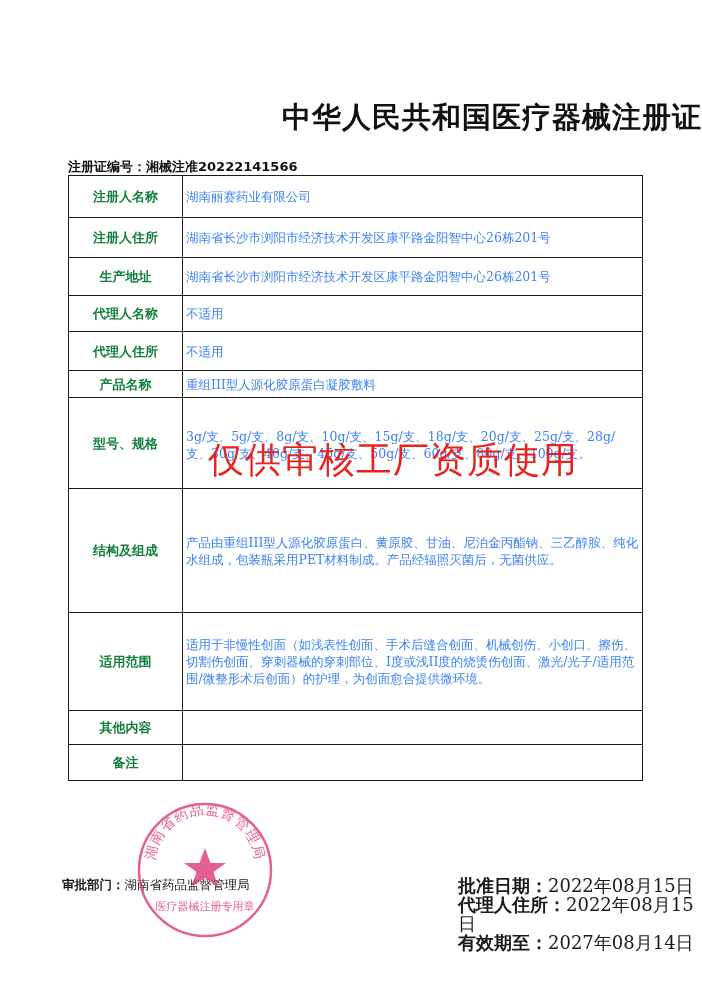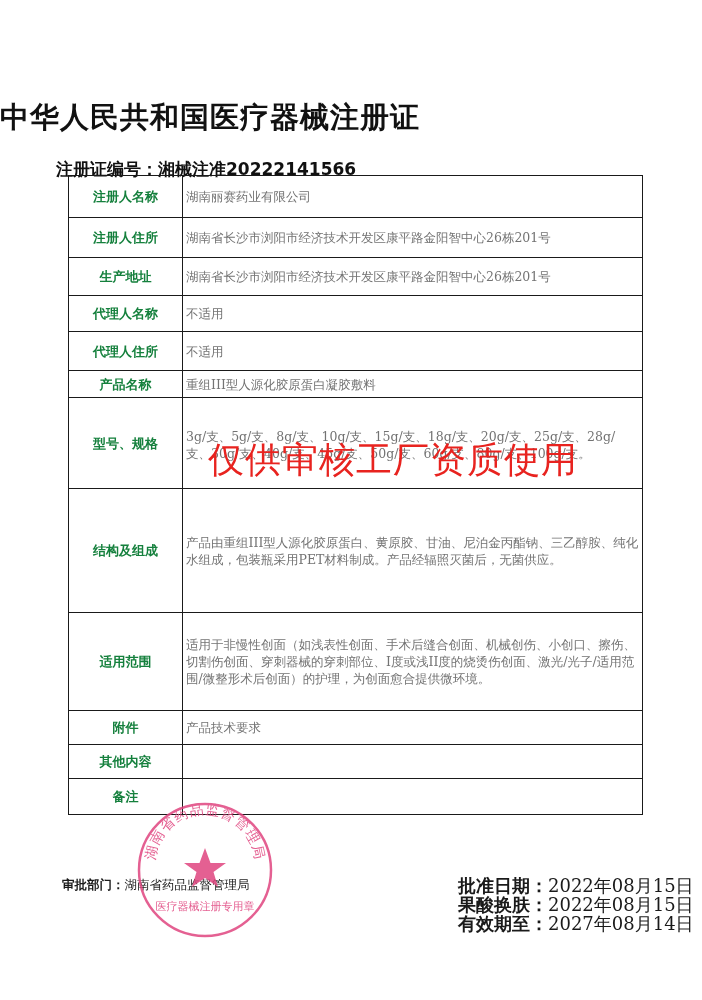--- a/index.html
+++ b/index.html
@@ -13,34 +13,34 @@
       position: relative;
       overflow: hidden;
       font-family: "DejaVu Serif", "Liberation Serif", serif;
       color: #1a1a1a;
     }
     .title {
       position: absolute;
       left: 0;
       top: 98px;
       width: 702px;
-      text-align: left;
+      text-align: right;
       font-family: "DejaVu Sans", "Liberation Sans", sans-serif;
       font-weight: bold;
       font-size: 29px;
       letter-spacing: 1px;
       color: #111;
     }
     .reg-no {
       position: absolute;
-      left: 56px;
+      left: 68px;
       top: 158px;
       font-family: "DejaVu Sans", "Liberation Sans", sans-serif;
       font-weight: bold;
-      font-size: 17px;
+      font-size: 13px;
       color: #111;
     }
     table.cert {
       position: absolute;
       left: 68px;
       top: 175px;
       width: 575px;
       border-collapse: collapse;
       table-layout: fixed;
     }
@@ -54,21 +54,21 @@
     table.cert td.label {
       width: 107px;
       text-align: center;
       font-family: "DejaVu Sans", "Liberation Sans", sans-serif;
       font-weight: bold;
       font-size: 13px;
       color: #15803d;
     }
     table.cert td.value {
       text-align: left;
-      color: #737373;
+      color: #3b82f6;
       word-break: break-all;
     }
     .watermark {
       position: absolute;
       left: 208px;
       top: 436px;
       font-family: "DejaVu Sans", "Liberation Sans", sans-serif;
       font-size: 36px;
       color: #e8231f;
       letter-spacing: 1px;
@@ -147,24 +147,20 @@
   </tr>
   <tr style="height:124px">
     <td class="label">结构及组成</td>
     <td class="value">产品由重组III型人源化胶原蛋白、黄原胶、甘油、尼泊金丙酯钠、三乙醇胺、纯化水组成，包装瓶采用PET材料制成。产品经辐照灭菌后，无菌供应。</td>
   </tr>
   <tr style="height:98px">
     <td class="label">适用范围</td>
     <td class="value">适用于非慢性创面（如浅表性创面、手术后缝合创面、机械创伤、小创口、擦伤、切割伤创面、穿刺器械的穿刺部位、I度或浅II度的烧烫伤创面、激光/光子/适用范围/微整形术后创面）的护理，为创面愈合提供微环境。</td>
   </tr>
   <tr style="height:34px">
-    <td class="label">附件</td>
-    <td class="value">产品技术要求</td>
-  </tr>
-  <tr style="height:34px">
     <td class="label">其他内容</td>
     <td class="value"></td>
   </tr>
   <tr style="height:36px">
     <td class="label">备注</td>
     <td class="value"></td>
   </tr>
 </tbody>
   </table>
 
@@ -172,21 +168,21 @@
 
 <div class="footer-left">
   <span class="k">审批部门：</span><span>湖南省药品监督管理局</span>
 </div>
 
 <div class="footer-right">
   <div>
     <span class="k">批准日期：</span><span>2022年08月15日</span>
   </div>
   <div>
-    <span class="k">果酸换肤：</span><span>2022年08月15日</span>
+    <span class="k">代理人住所：</span><span>2022年08月15日</span>
   </div>
   <div>
     <span class="k">有效期至：</span><span>2027年08月14日</span>
   </div>
 </div>
 
 <svg class="stamp" viewBox="0 0 140 140" xmlns="http://www.w3.org/2000/svg">
   <defs>
     <path id="arcPath" d="M 22 78 A 50 50 0 1 1 118 78" fill="none"></path>
   </defs>

